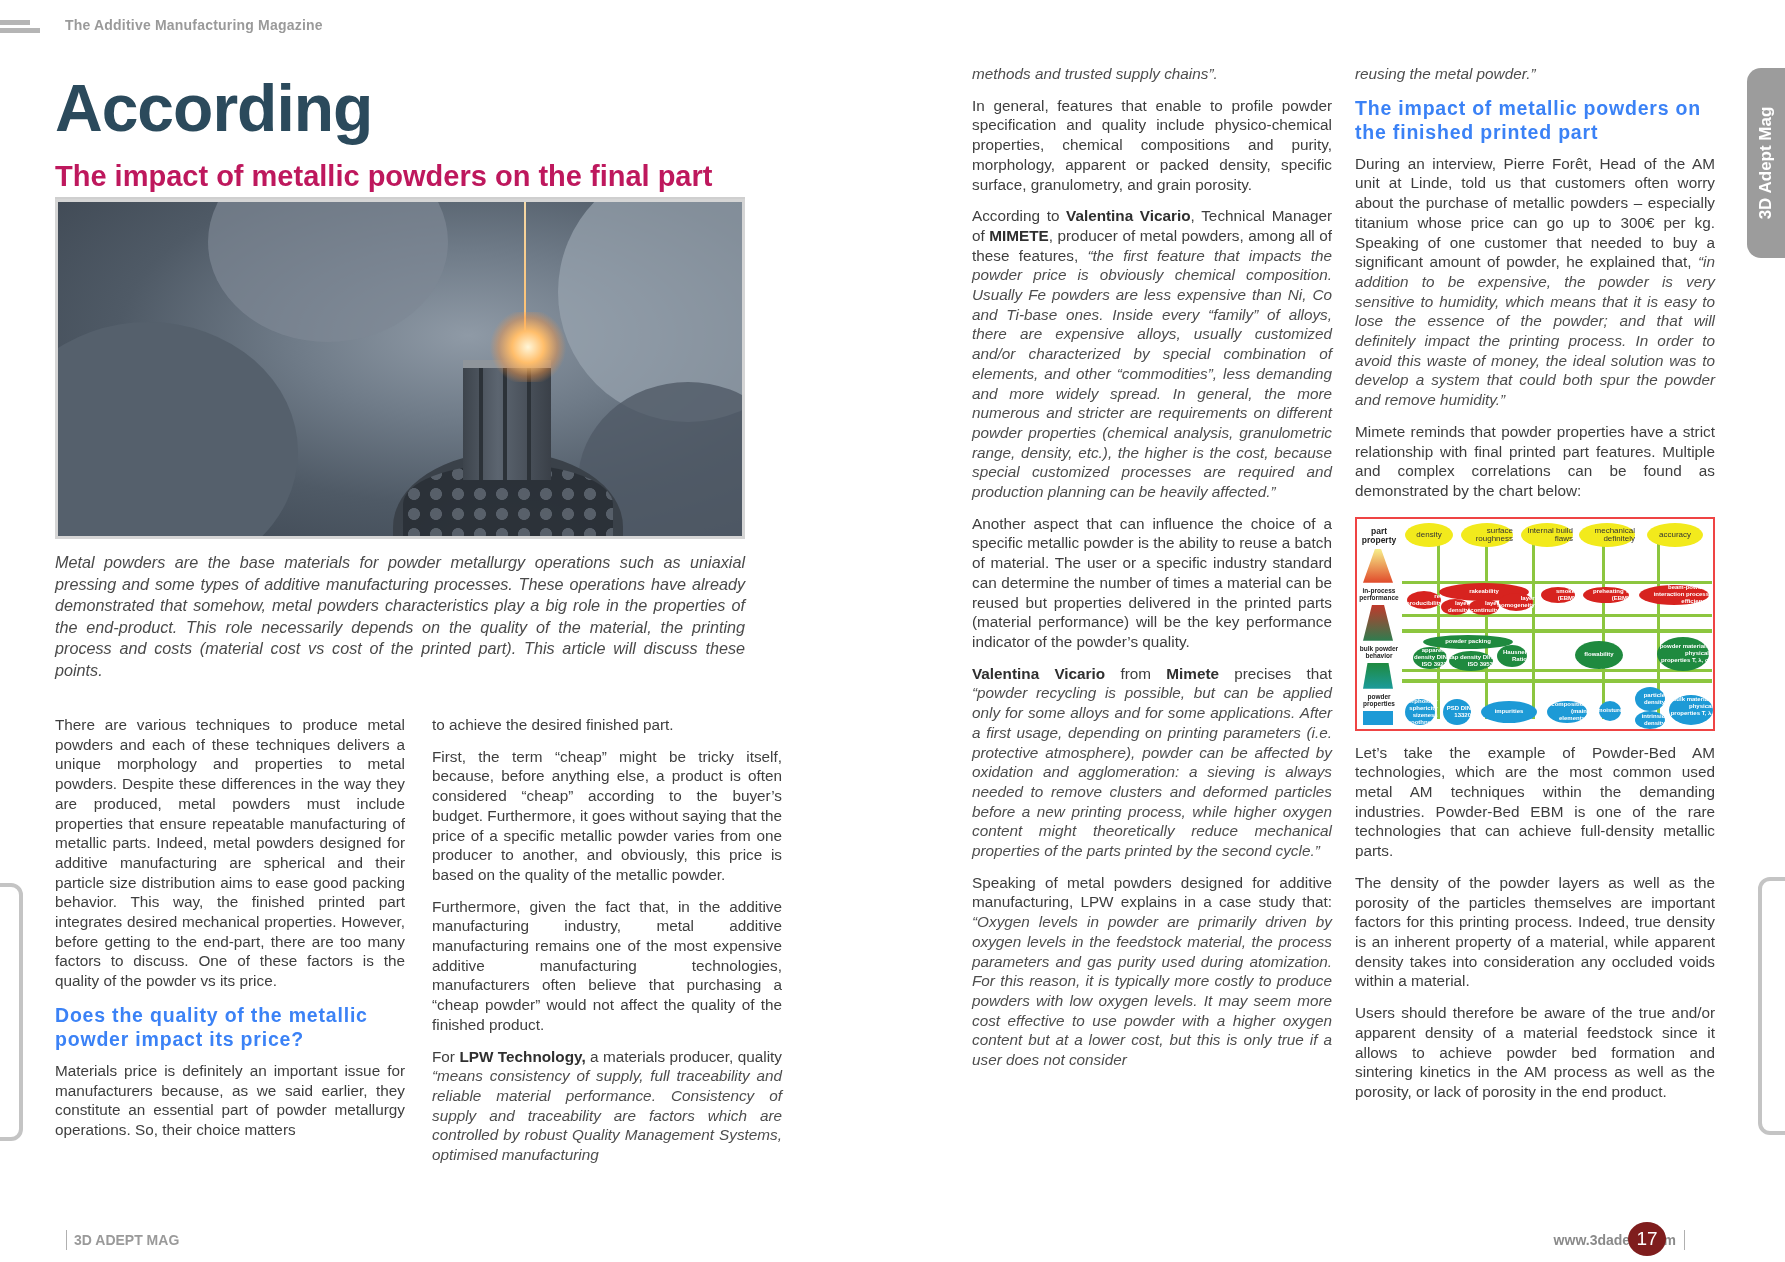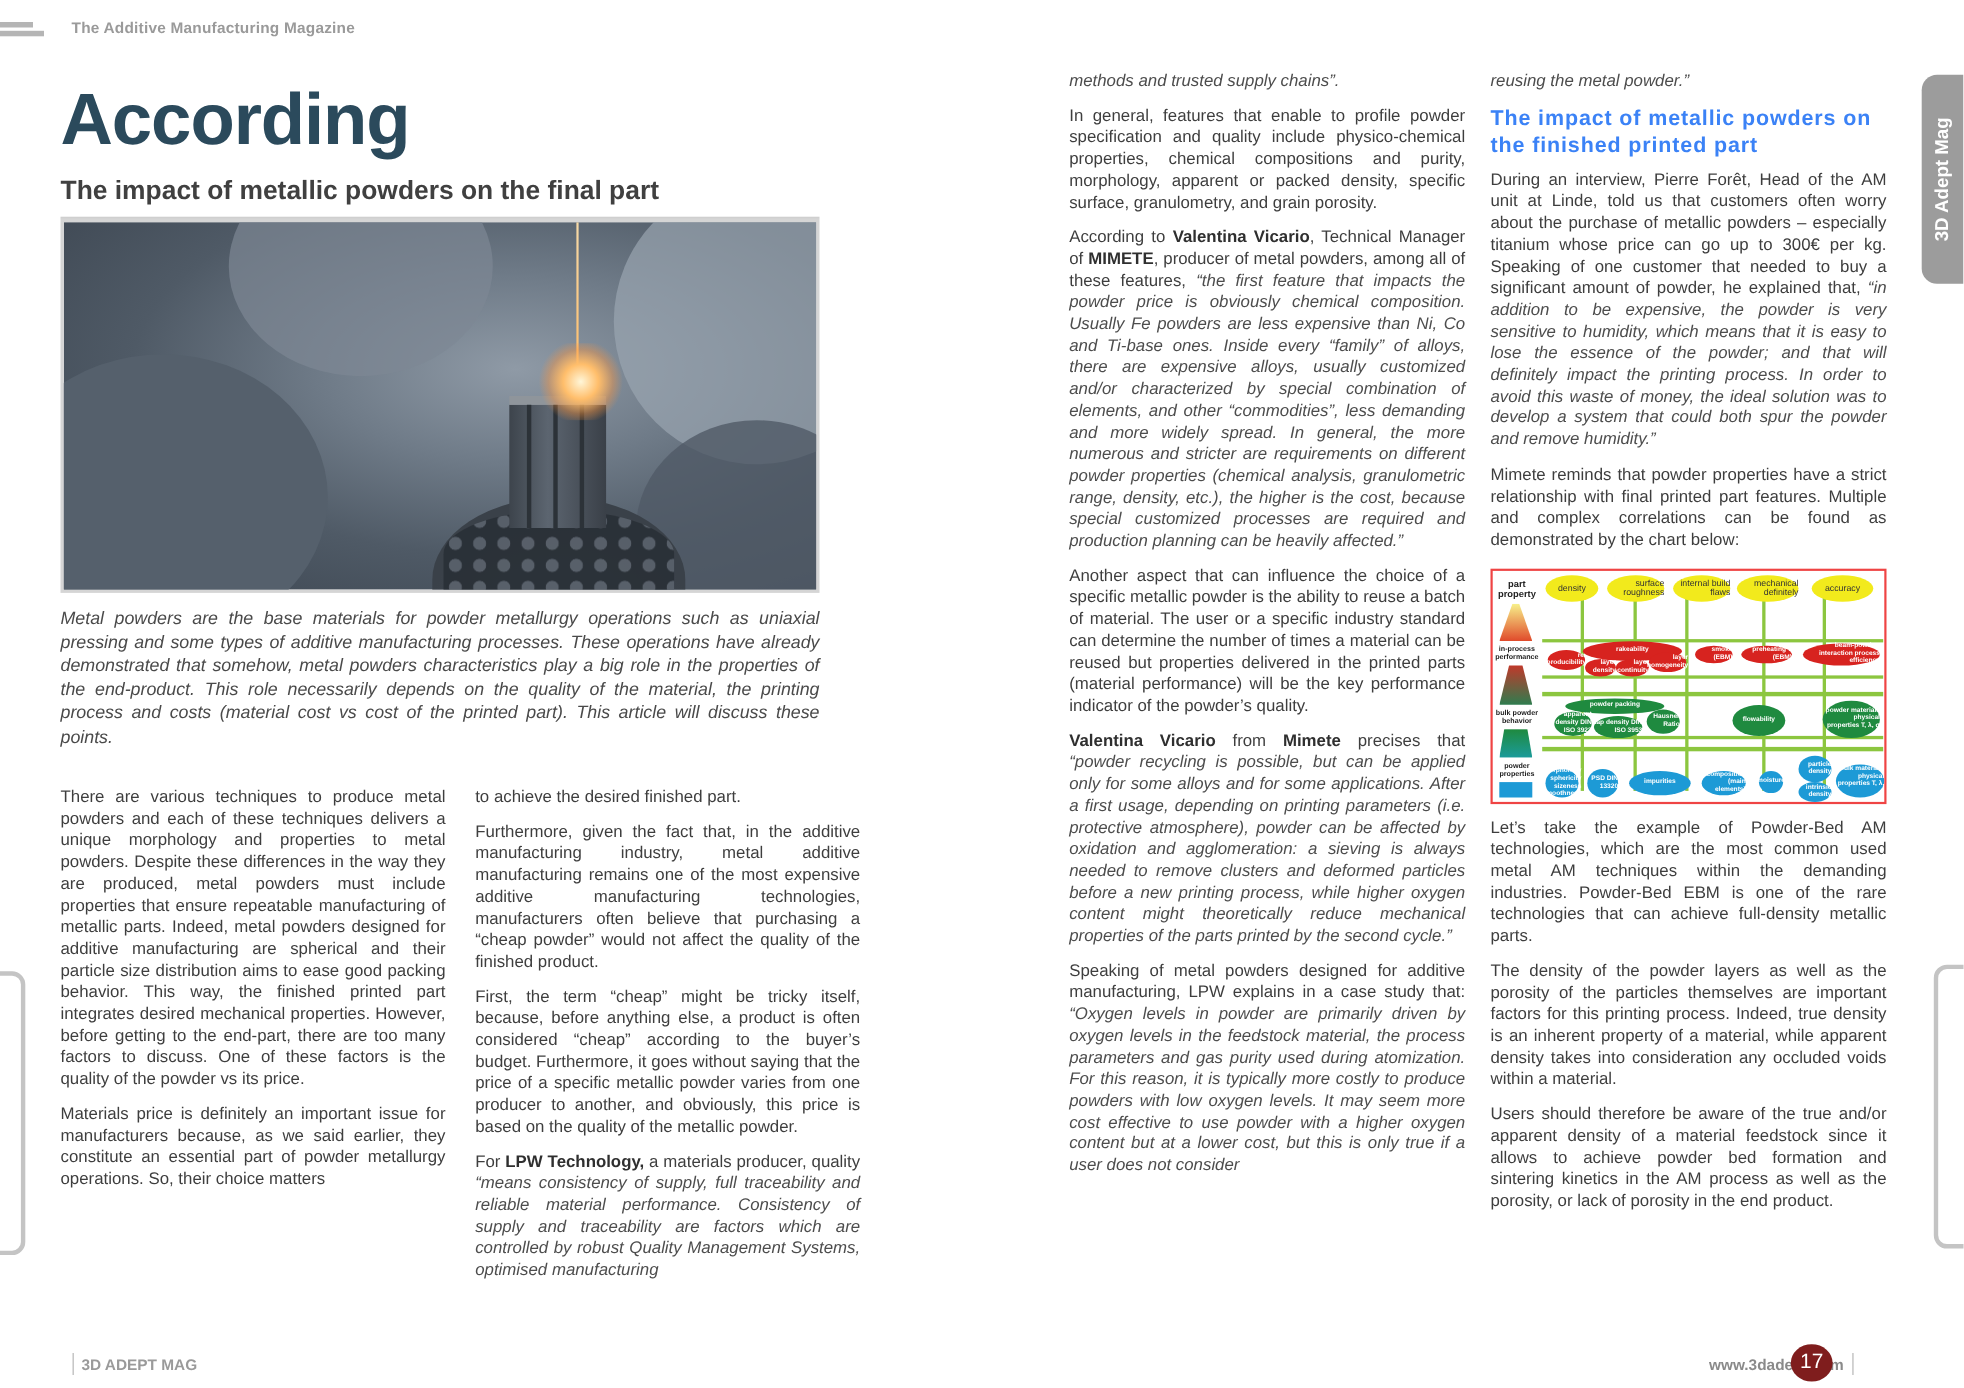--- a/index.html
+++ b/index.html
@@ -6,21 +6,21 @@
   html, body { width: 1785px; height: 1262px; background: #ffffff; overflow: hidden; }
   body { position: relative; font-family: "Liberation Sans", sans-serif; color: #3a3a3a; }
 
   .header-bars { position: absolute; left: 0; top: 20px; width: 40px; }
   .header-bars span { display: block; height: 5px; background: #b5b5b5; margin-bottom: 3px; }
   .header-bars span:first-child { width: 30px; }
   .header-bars span:last-child { width: 40px; }
   .mag-name { position: absolute; left: 65px; top: 17px; font-size: 14px; font-weight: bold; color: #9a9a9a; letter-spacing: 0.2px; }
 
   .section-title { position: absolute; left: 55px; top: 70px; font-size: 66px; font-weight: bold; color: #2b4a5c; letter-spacing: -1px; }
-  .article-title { position: absolute; left: 55px; top: 160px; font-size: 24px; font-weight: bold; color: #404040; }
+  .article-title { position: absolute; left: 55px; top: 160px; font-size: 29px; font-weight: bold; color: #be185d; }
   .title-rule { position: absolute; left: 55px; top: 197px; width: 690px; height: 2px; background: #cfcfcf; }
 
   .hero { position: absolute; left: 55px; top: 199px; width: 690px; height: 340px; border: 3px solid #d5d5d5; overflow: hidden;
           background: radial-gradient(ellipse at 60% 40%, #8f9aa6 0%, #6f7b88 30%, #4f5a66 60%, #3a434e 100%); }
   .hero .rock { position: absolute; border-radius: 50%; }
   .hero .beam { position: absolute; left: 466px; top: 0; width: 2px; height: 150px; background: linear-gradient(#f5d9a8, #ffb860); }
   .hero .spark { position: absolute; left: 430px; top: 110px; width: 80px; height: 70px; background: radial-gradient(circle, #fff6d8 0%, #ffbe6b 30%, rgba(255,150,60,0.4) 55%, rgba(0,0,0,0) 72%); }
   .hero .pillar { position: absolute; left: 405px; top: 158px; width: 88px; height: 120px; background: linear-gradient(90deg, #3d444c, #5c6570 40%, #3a4048); border-top: 8px solid #8f959b; }
   .hero .pillar i { position: absolute; top: 0; width: 4px; height: 100%; background: #2c3238; }
   .hero .dome { position: absolute; left: 335px; top: 250px; width: 230px; height: 150px; border-radius: 50% 50% 0 0; background:
@@ -91,27 +91,28 @@
       <i style="left:64px"></i>
   </div>
   <div class="beam"></div>
   <div class="spark"></div>
 </div>
 
 <p class="lede">Metal powders are the base materials for powder metallurgy operations such as uniaxial pressing and some types of additive manufacturing processes. These operations have already demonstrated that somehow, metal powders characteristics play a big role in the properties of the end-product. This role necessarily depends on the quality of the material, the printing process and costs (material cost vs cost of the printed part). This article will discuss these points.</p>
 
 <div class="col c1">
   <p>There are various techniques to produce metal powders and each of these techniques delivers a unique morphology and properties to metal powders. Despite these differences in the way they are produced, metal powders must include properties that ensure repeatable manufacturing of metallic parts. Indeed, metal powders designed for additive manufacturing are spherical and their particle size distribution aims to ease good packing behavior. This way, the finished printed part integrates desired mechanical properties. However, before getting to the end-part, there are too many factors to discuss. One of these factors is the quality of the powder vs its price.</p>
+  <h3>Does the quality of the metallic powder impact its price?</h3>
   <p>Materials price is definitely an important issue for manufacturers because, as we said earlier, they constitute an essential part of powder metallurgy operations. So, their choice matters</p>
 </div>
 
 <div class="col c2">
   <p>to achieve the desired finished part.</p>
+  <p>First, the term “cheap” might be tricky itself, because, before anything else, a product is often considered “cheap” according to the buyer’s budget. Furthermore, it goes without saying that the price of a specific metallic powder varies from one producer to another, and obviously, this price is based on the quality of the metallic powder.</p>
   <p>Furthermore, given the fact that, in the additive manufacturing industry, metal additive manufacturing remains one of the most expensive additive manufacturing technologies, manufacturers often believe that purchasing a “cheap powder” would not affect the quality of the finished product.</p>
-  <p>First, the term “cheap” might be tricky itself, because, before anything else, a product is often considered “cheap” according to the buyer’s budget. Furthermore, it goes without saying that the price of a specific metallic powder varies from one producer to another, and obviously, this price is based on the quality of the metallic powder.</p>
   <p><span>For </span><strong>LPW Technology,</strong><span> a materials producer, quality </span><em>“means consistency of supply, full traceability and reliable material performance. Consistency of supply and traceability are factors which are controlled by robust Quality Management Systems, optimised manufacturing</em></p>
 </div>
 
 <div class="col c3">
   <p><em>methods and trusted supply chains”.</em></p>
   <p>In general, features that enable to profile powder specification and quality include physico-chemical properties, chemical compositions and purity, morphology, apparent or packed density, specific surface, granulometry, and grain porosity.</p>
   <p><span>According to </span><strong>Valentina Vicario</strong><span>, Technical Manager of </span><strong>MIMETE</strong><span>, producer of metal powders, among all of these features, </span><em>“the first feature that impacts the powder price is obviously chemical composition. Usually Fe powders are less expensive than Ni, Co and Ti-base ones. Inside every “family” of alloys, there are expensive alloys, usually customized and/or characterized by special combination of elements, and other “commodities”, less demanding and more widely spread.  In general, the more numerous and stricter are requirements on different powder properties (chemical analysis, granulometric range, density, etc.), the higher is the cost, because special customized processes are required and production planning can be heavily affected.”</em></p>
   <p>Another aspect that can influence the choice of a specific metallic powder is the ability to reuse a batch of material. The user or a specific industry standard can determine the number of times a material can be reused but properties delivered in the printed parts (material performance) will be the key performance indicator of the powder’s quality.</p>
   <p><strong>Valentina Vicario</strong><span> from </span><strong>Mimete</strong><span> precises that </span><em>“powder recycling is possible, but can be applied only for some alloys and for some applications. After a first usage, depending on printing parameters (i.e. protective atmosphere), powder can be affected by oxidation and agglomeration: a sieving is always needed to remove clusters and deformed particles before a new printing process, while higher oxygen content might theoretically reduce mechanical properties of the parts printed by the second cycle.”</em></p>
   <p><span>Speaking of metal powders designed for additive manufacturing, LPW explains in a case study that: </span><em>“Oxygen levels in powder are primarily driven by oxygen levels in the feedstock material, the process parameters and gas purity used during atomization. For this reason, it is typically more costly to produce powders with low oxygen levels. It may seem more cost effective to use powder with a higher oxygen content but at a lower cost, but this is only true if a user does not consider</em></p>

